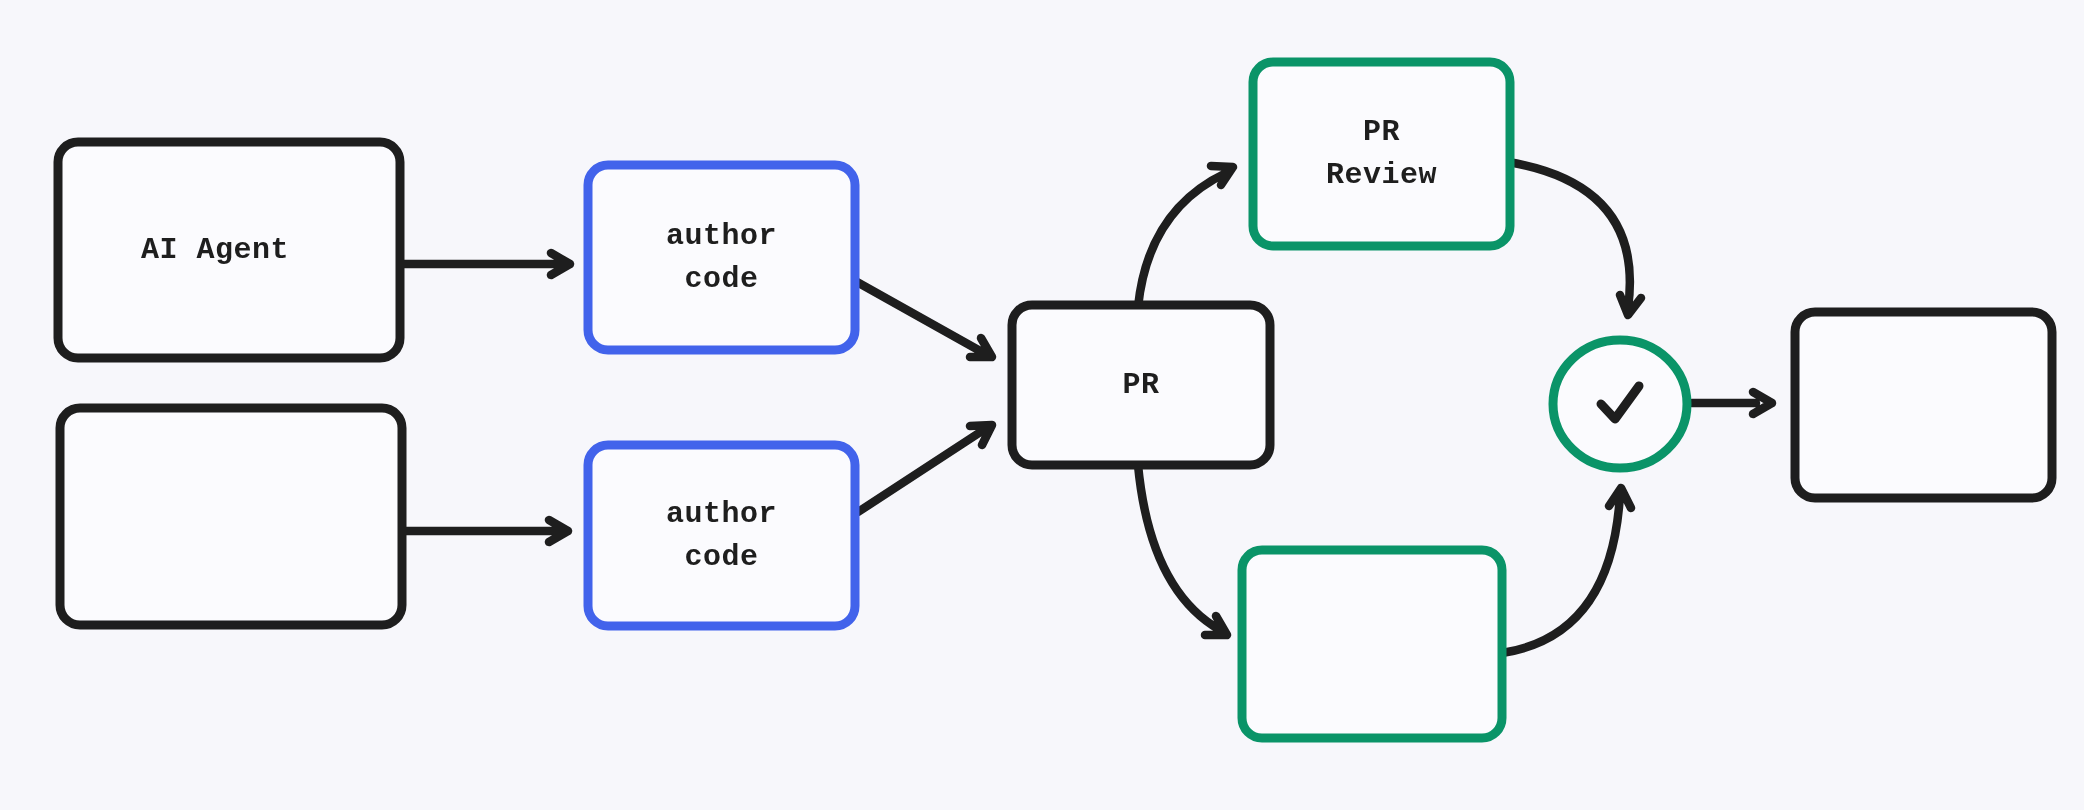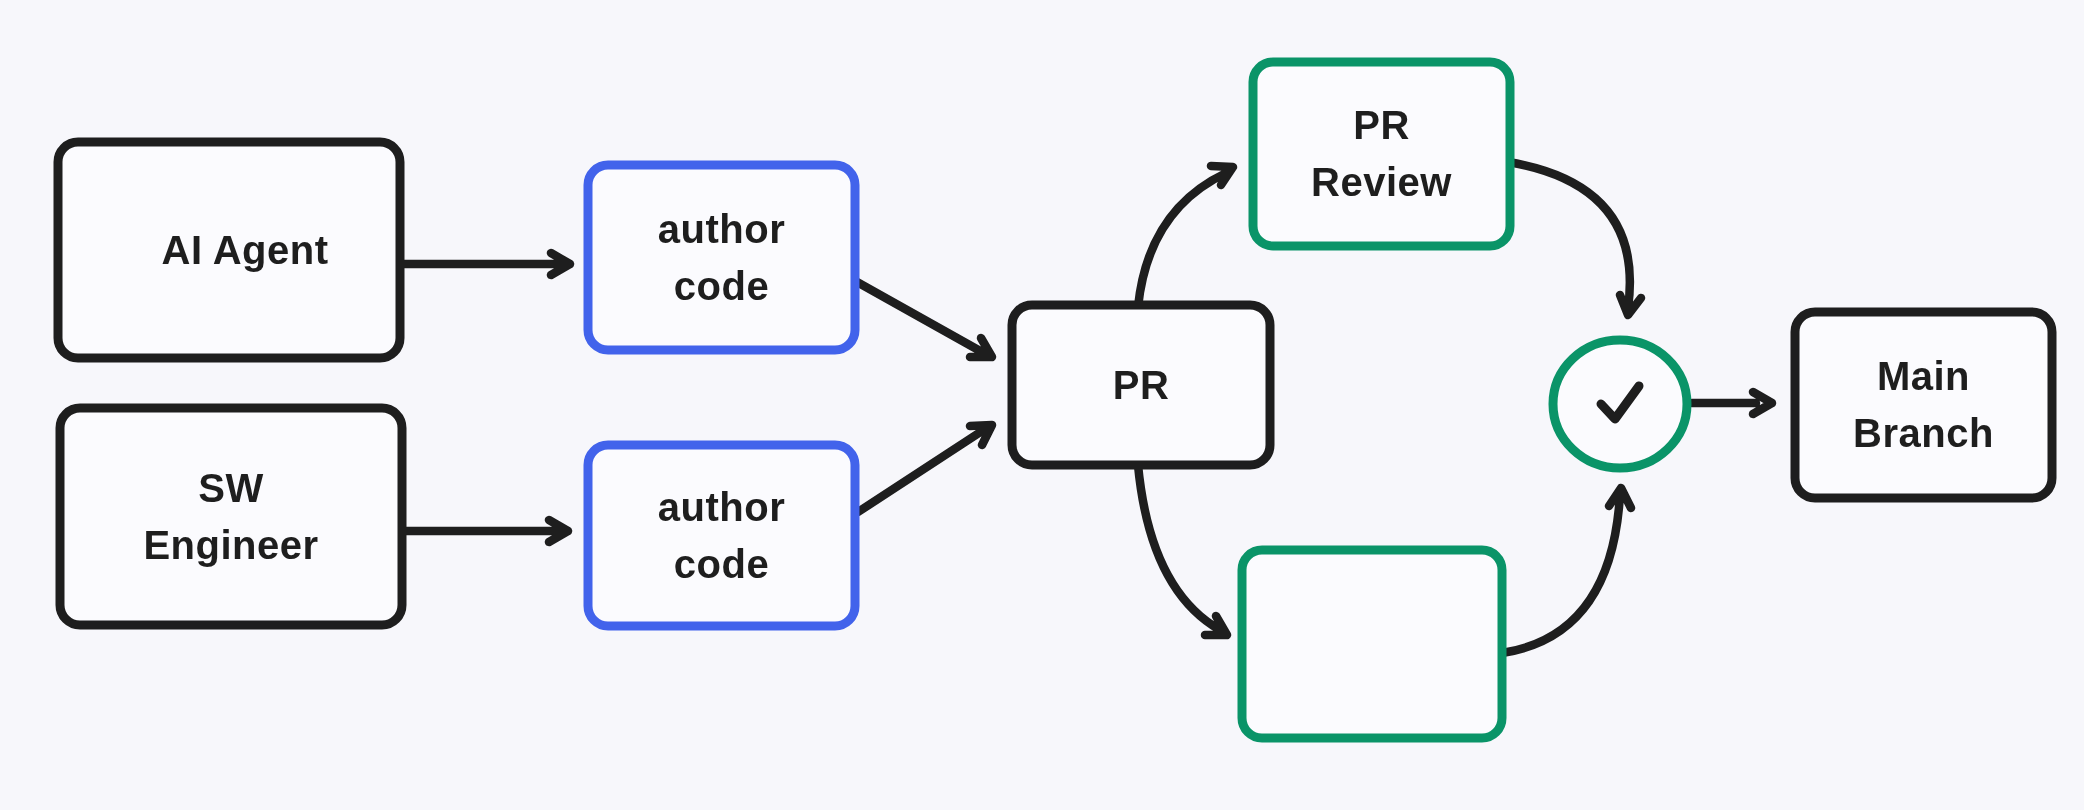--- a/index.html
+++ b/index.html
@@ -41,23 +41,23 @@
     stroke-width: 9;
     stroke-linecap: round;
     stroke-linejoin: round;
   }
   .label {
     position: absolute;
     display: flex;
     align-items: center;
     justify-content: center;
     text-align: center;
-    font-family: Liberation Sans, sans-serif;
+    font-family: Liberation Mono, monospace;
     font-weight: 700;
-    font-size: 40px;
+    font-size: 30px;
     line-height: 1.42;
     letter-spacing: 0.5px;
     color: var(--c-black, #1e1e1e);
     white-space: pre-line;
     pointer-events: none;
   }
 </style>
 </head>
 <body>
 
@@ -80,25 +80,21 @@
     <rect class="node blue" x="588" y="165" width="267" height="185" rx="20"></rect>
     <rect class="node blue" x="588" y="445" width="267" height="181" rx="20"></rect>
     <rect class="node black" x="1012" y="305" width="258" height="160" rx="20"></rect>
     <rect class="node green" x="1253" y="62" width="257" height="184" rx="20"></rect>
     <rect class="node green" x="1242" y="550" width="260" height="188" rx="20"></rect>
     <rect class="node black" x="1795" y="312" width="257" height="186" rx="20"></rect>
     <ellipse class="node green" cx="1620" cy="404" rx="67" ry="64"></ellipse>
     <path class="check-mark" d="M1601,404 L1615,419 L1639,386"></path>
   </svg>
 
-  <div class="label" style="left:74px; top:142px; width:342px; height:216px;">AI Agent</div>
-  <div class="label" style="left:60px; top:408px; width:342px; height:217px;">SW
-Engineer</div>
+  <div class="label" style="left:44px; top:142px; width:342px; height:216px;">AI Agent</div>
   <div class="label" style="left:588px; top:165px; width:267px; height:185px;">author
 code</div>
   <div class="label" style="left:588px; top:445px; width:267px; height:181px;">author
 code</div>
   <div class="label" style="left:1012px; top:305px; width:258px; height:160px;">PR</div>
   <div class="label" style="left:1253px; top:62px; width:257px; height:184px;">PR
 Review</div>
-  <div class="label" style="left:1795px; top:312px; width:257px; height:186px;">Main
-Branch</div>
 </div>
 
 </body></html>

